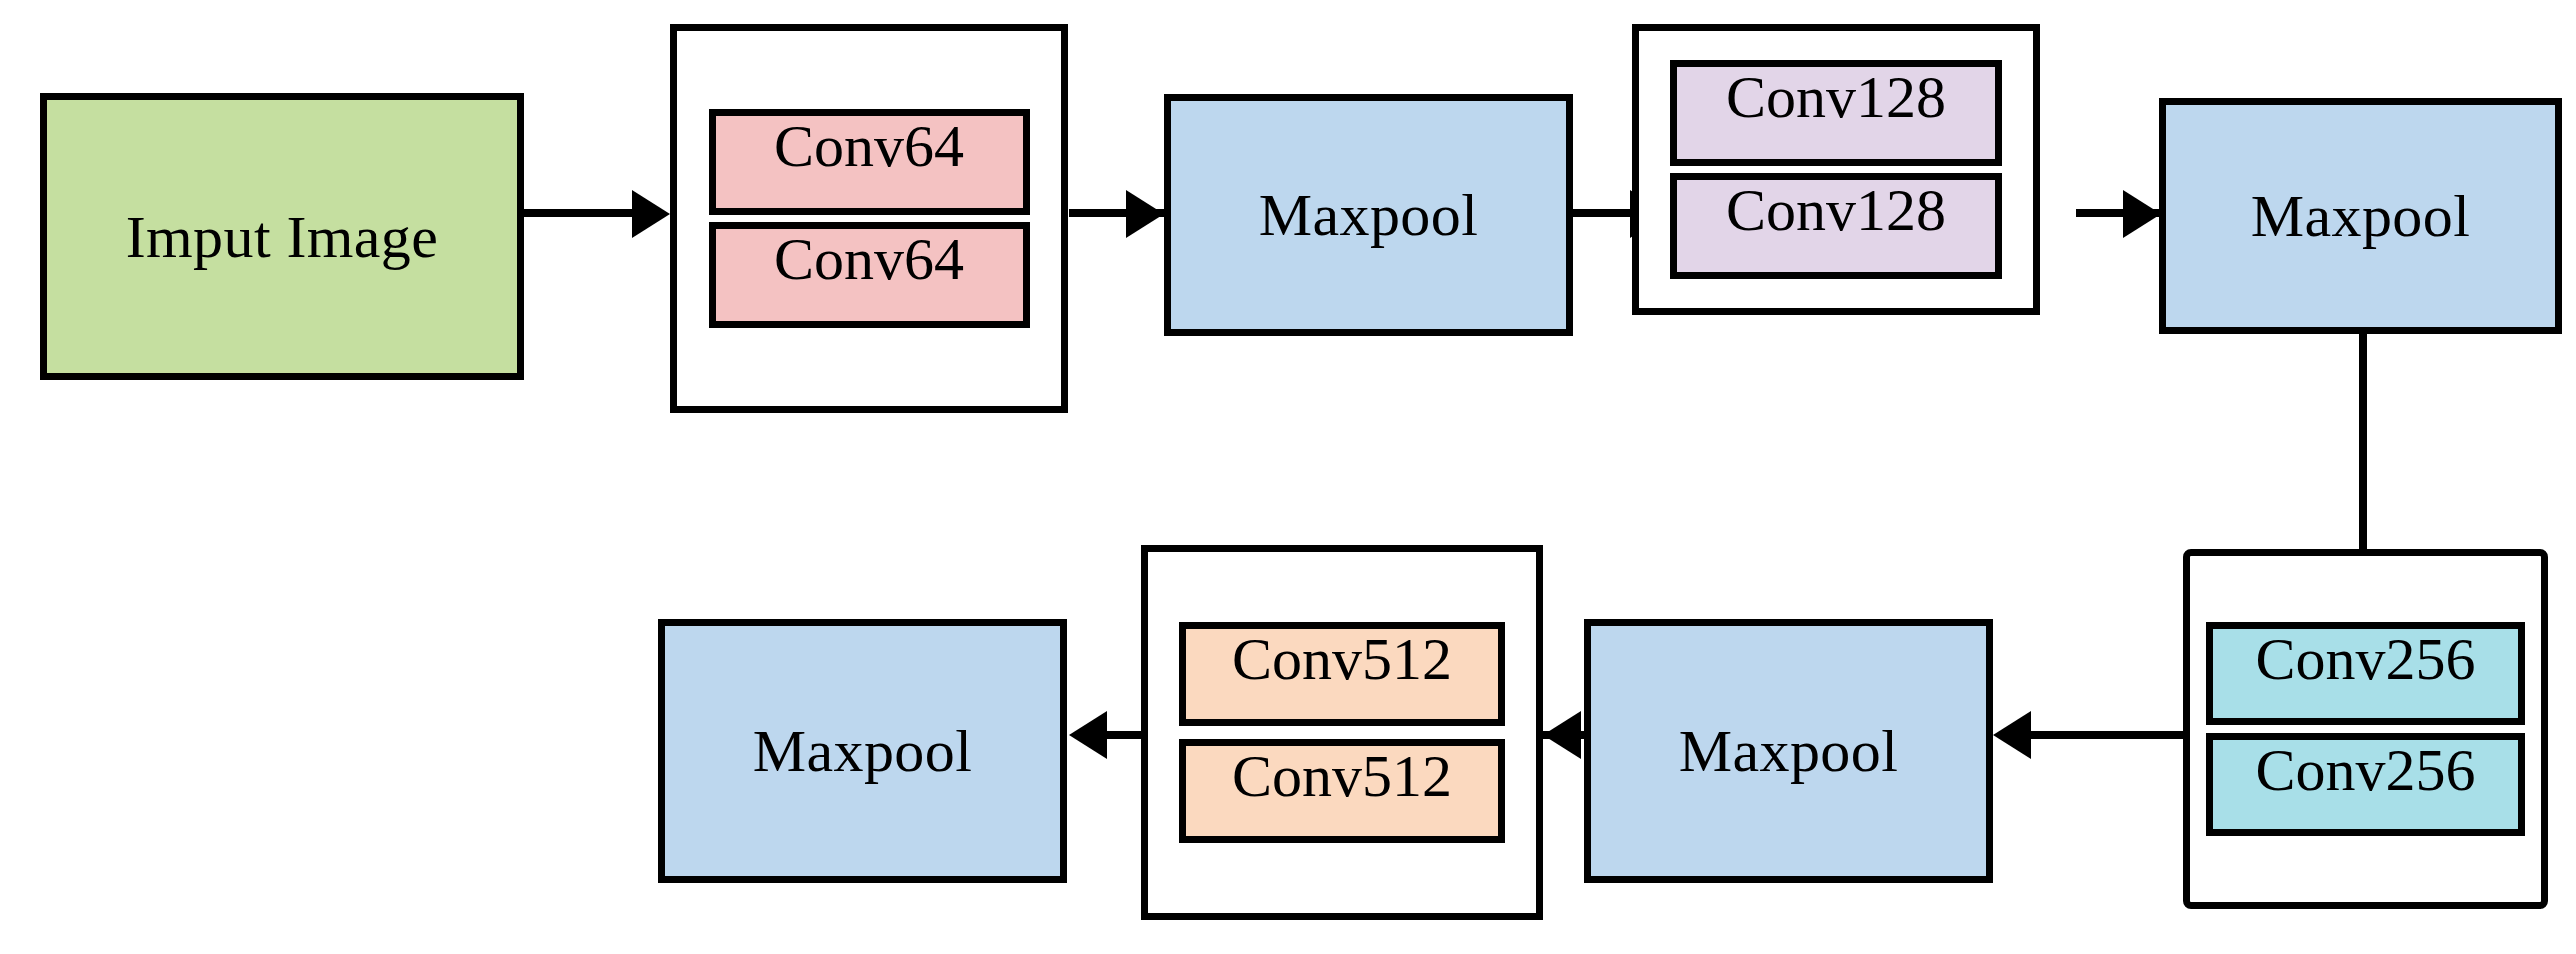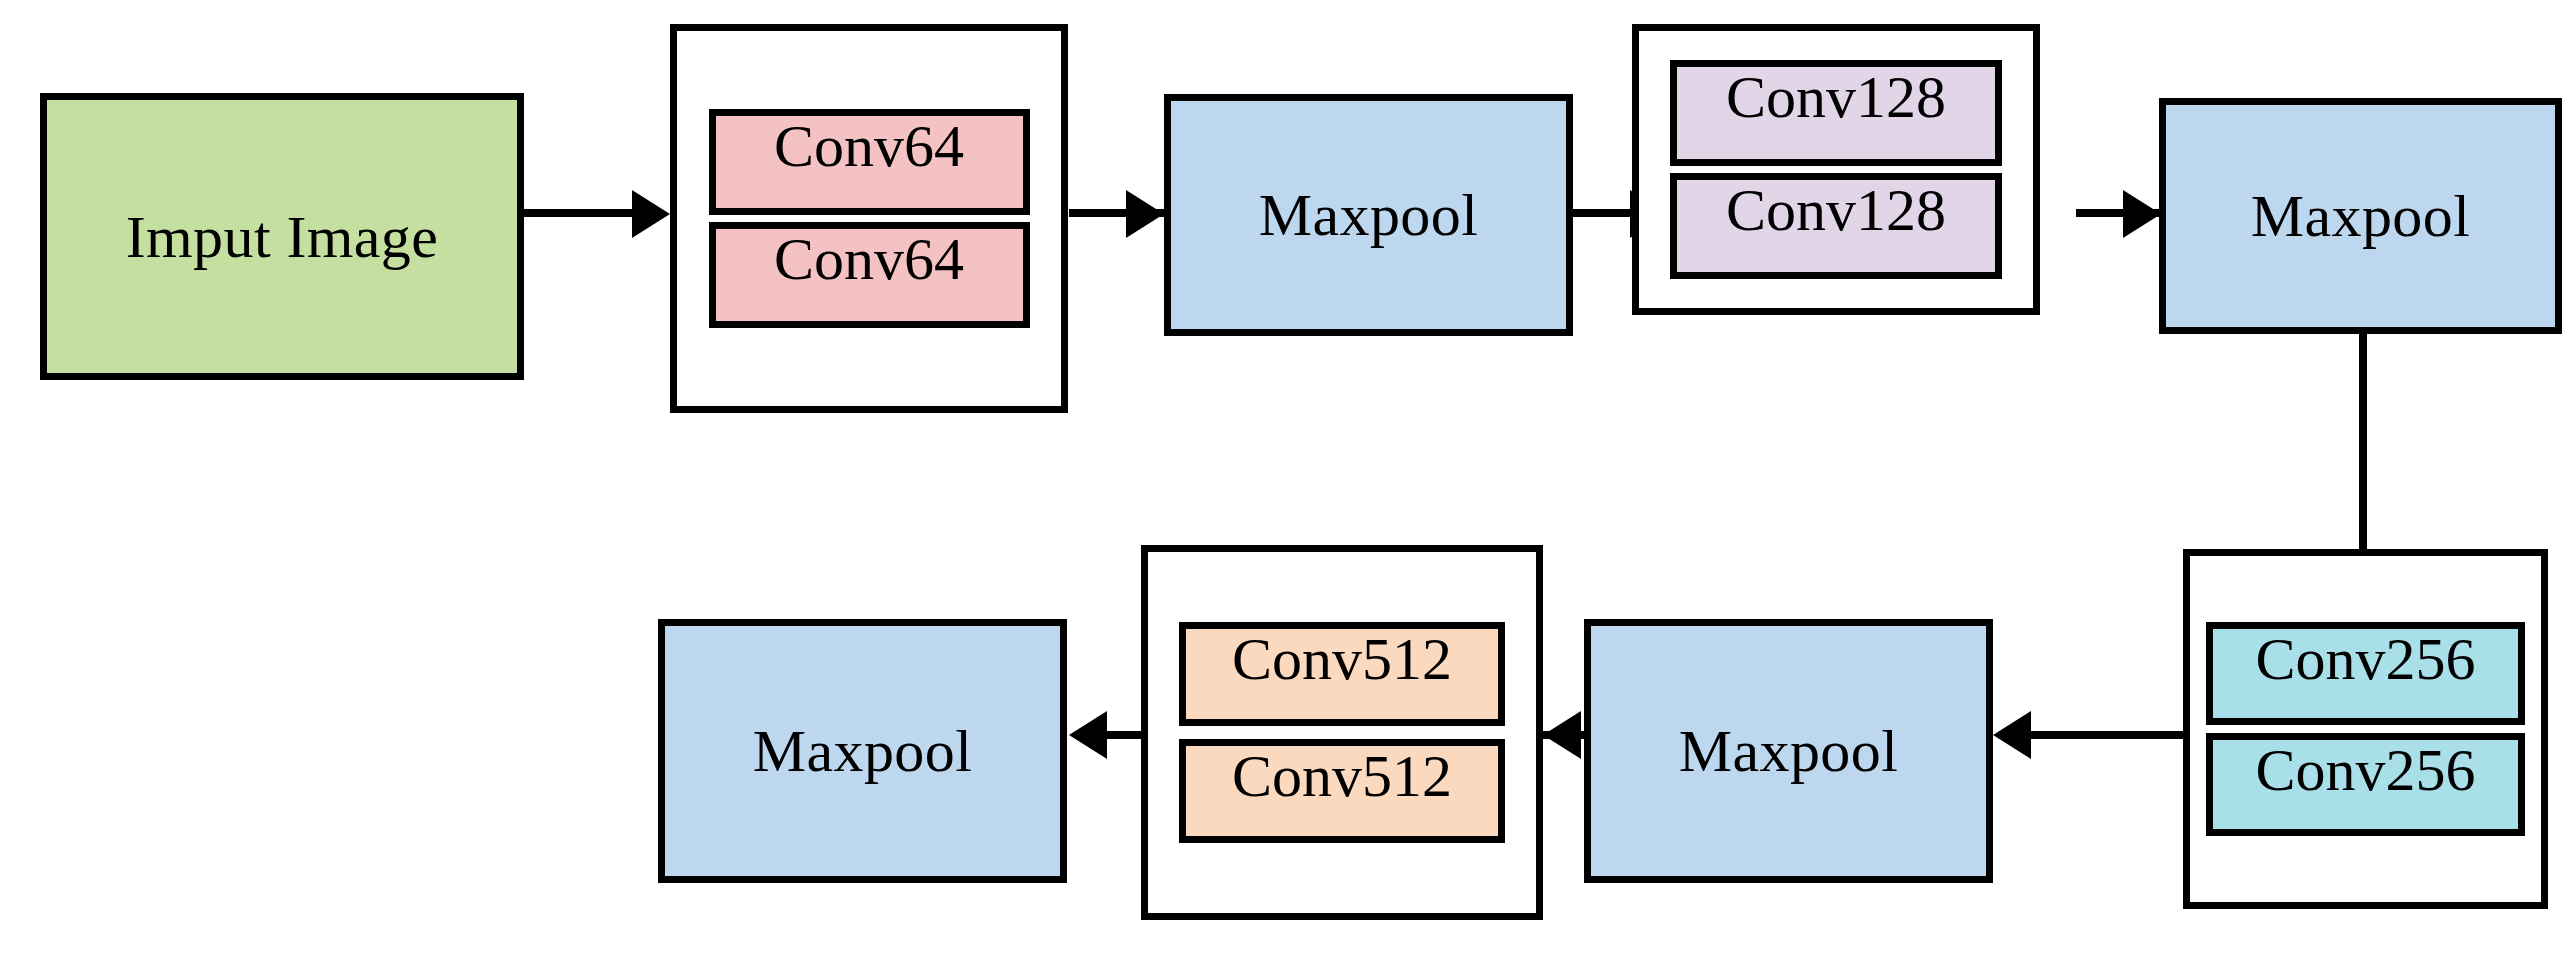--- a/index.html
+++ b/index.html
@@ -128,21 +128,21 @@
 
   <div class="edge-h" style="left:2076px; top:209px; width:87px;"></div>
   <div class="arrow-right" style="left:2123px; top:190px;"></div>
 
   <div class="node" style="left:2159px; top:98px; width:403px; height:236px; background:#bdd7ee;">
     <span class="label">Maxpool</span>
   </div>
 
   <div class="edge-v" style="left:2359px; top:334px; height:220px;"></div>
 
-  <div class="group" style="left:2183px; top:549px; width:365px; height:360px;">
+  <div class="group" style="left:2183px; top:549px; width:365px; height:360px;border-radius:8px;">
     <div class="inner" style="width:319px; height:103px; background:#a8dfe8; margin-bottom:7.1px;">
       <span class="label">Conv256</span>
     </div>
     <div class="inner" style="width:319px; height:103px; background:#a8dfe8;">
       <span class="label">Conv256</span>
     </div>
   </div>
 
   <div class="edge-h" style="left:2031px; top:731px; width:153px;"></div>
   <div class="arrow-left" style="left:1993px; top:711px;"></div>

